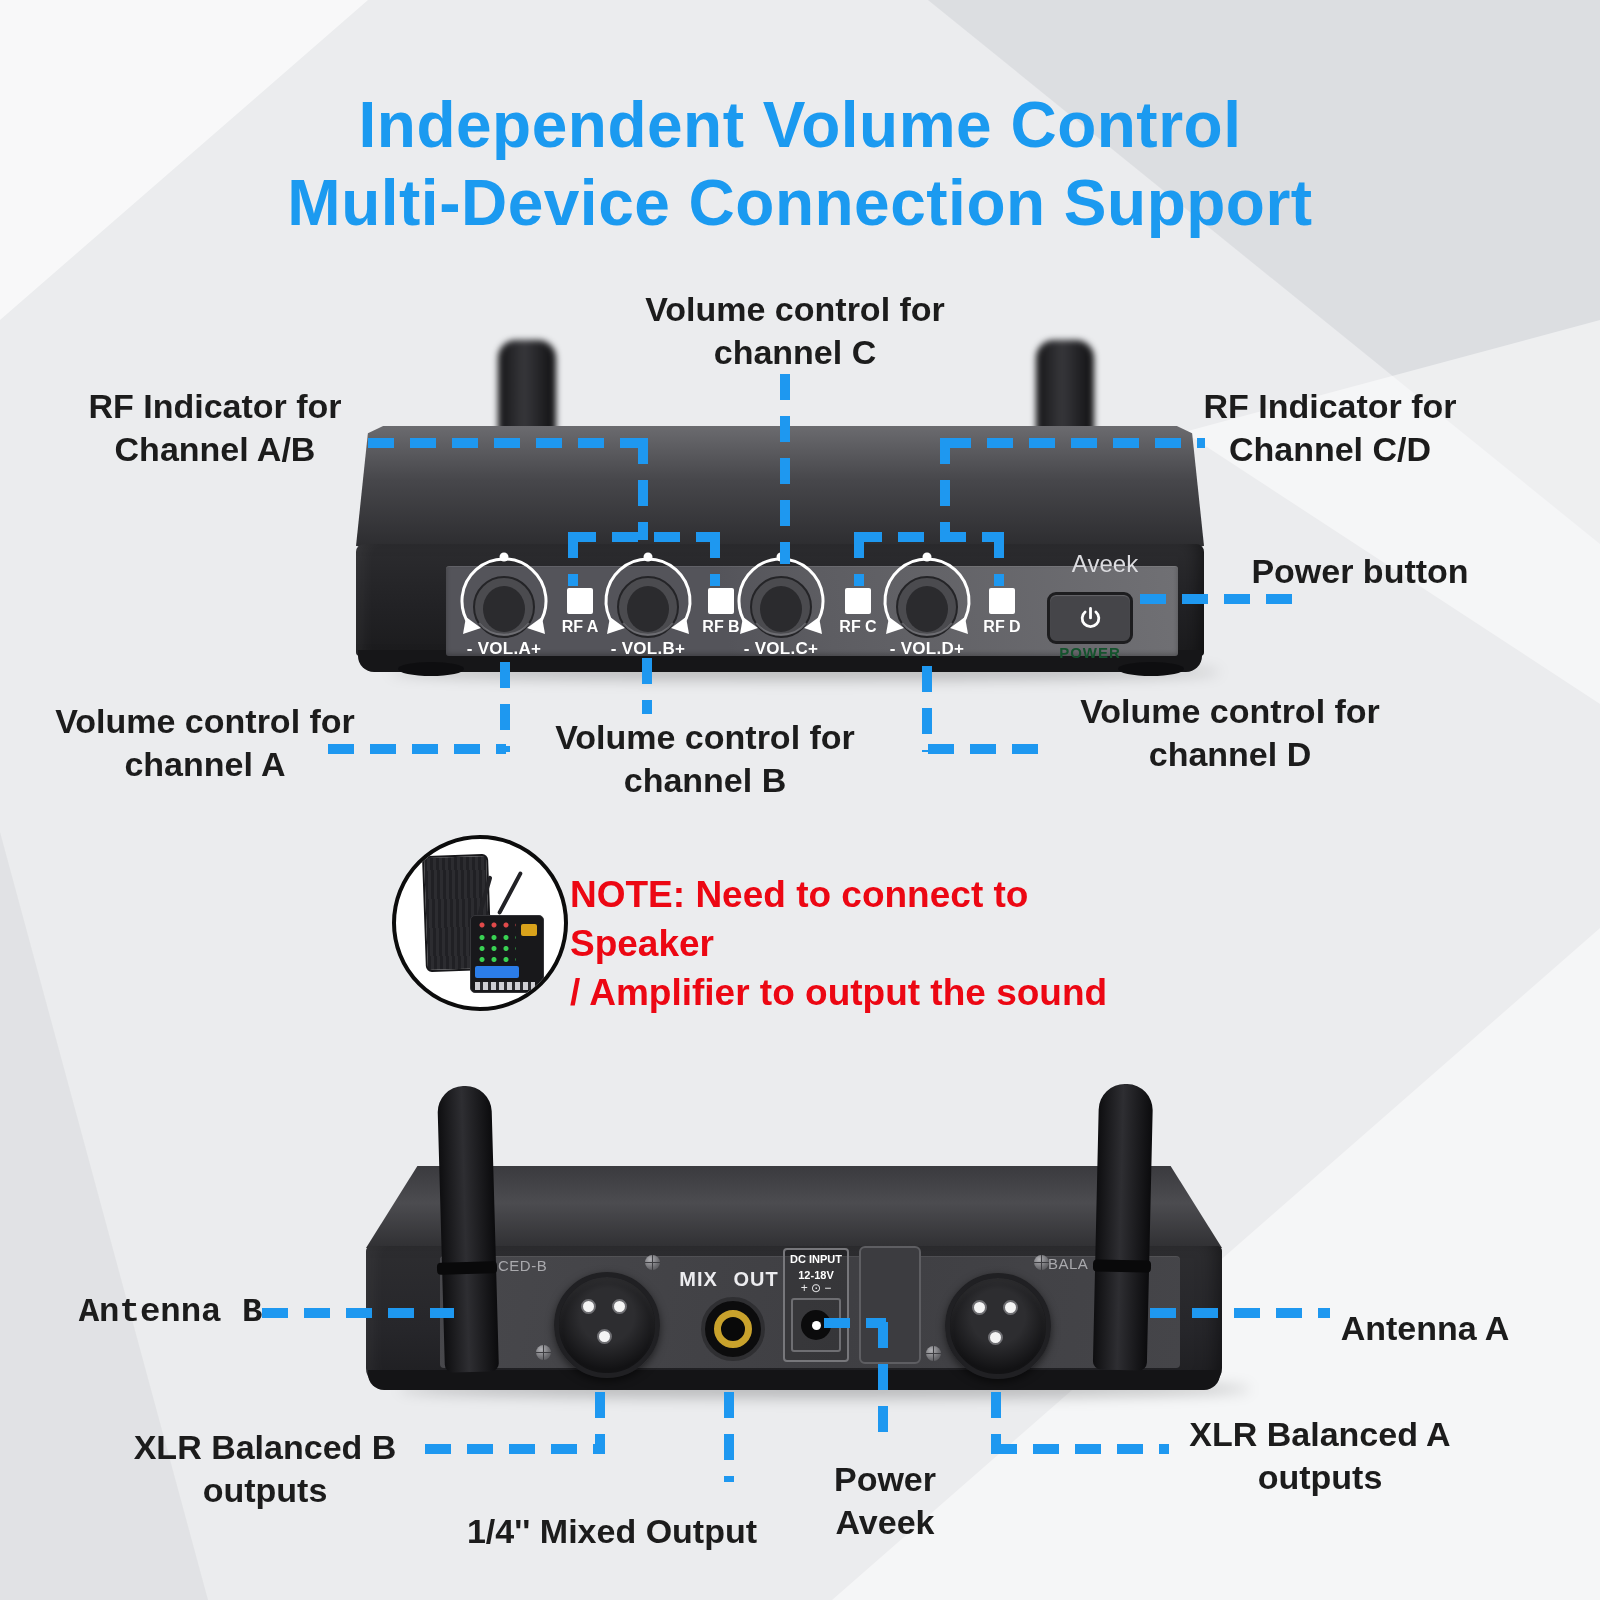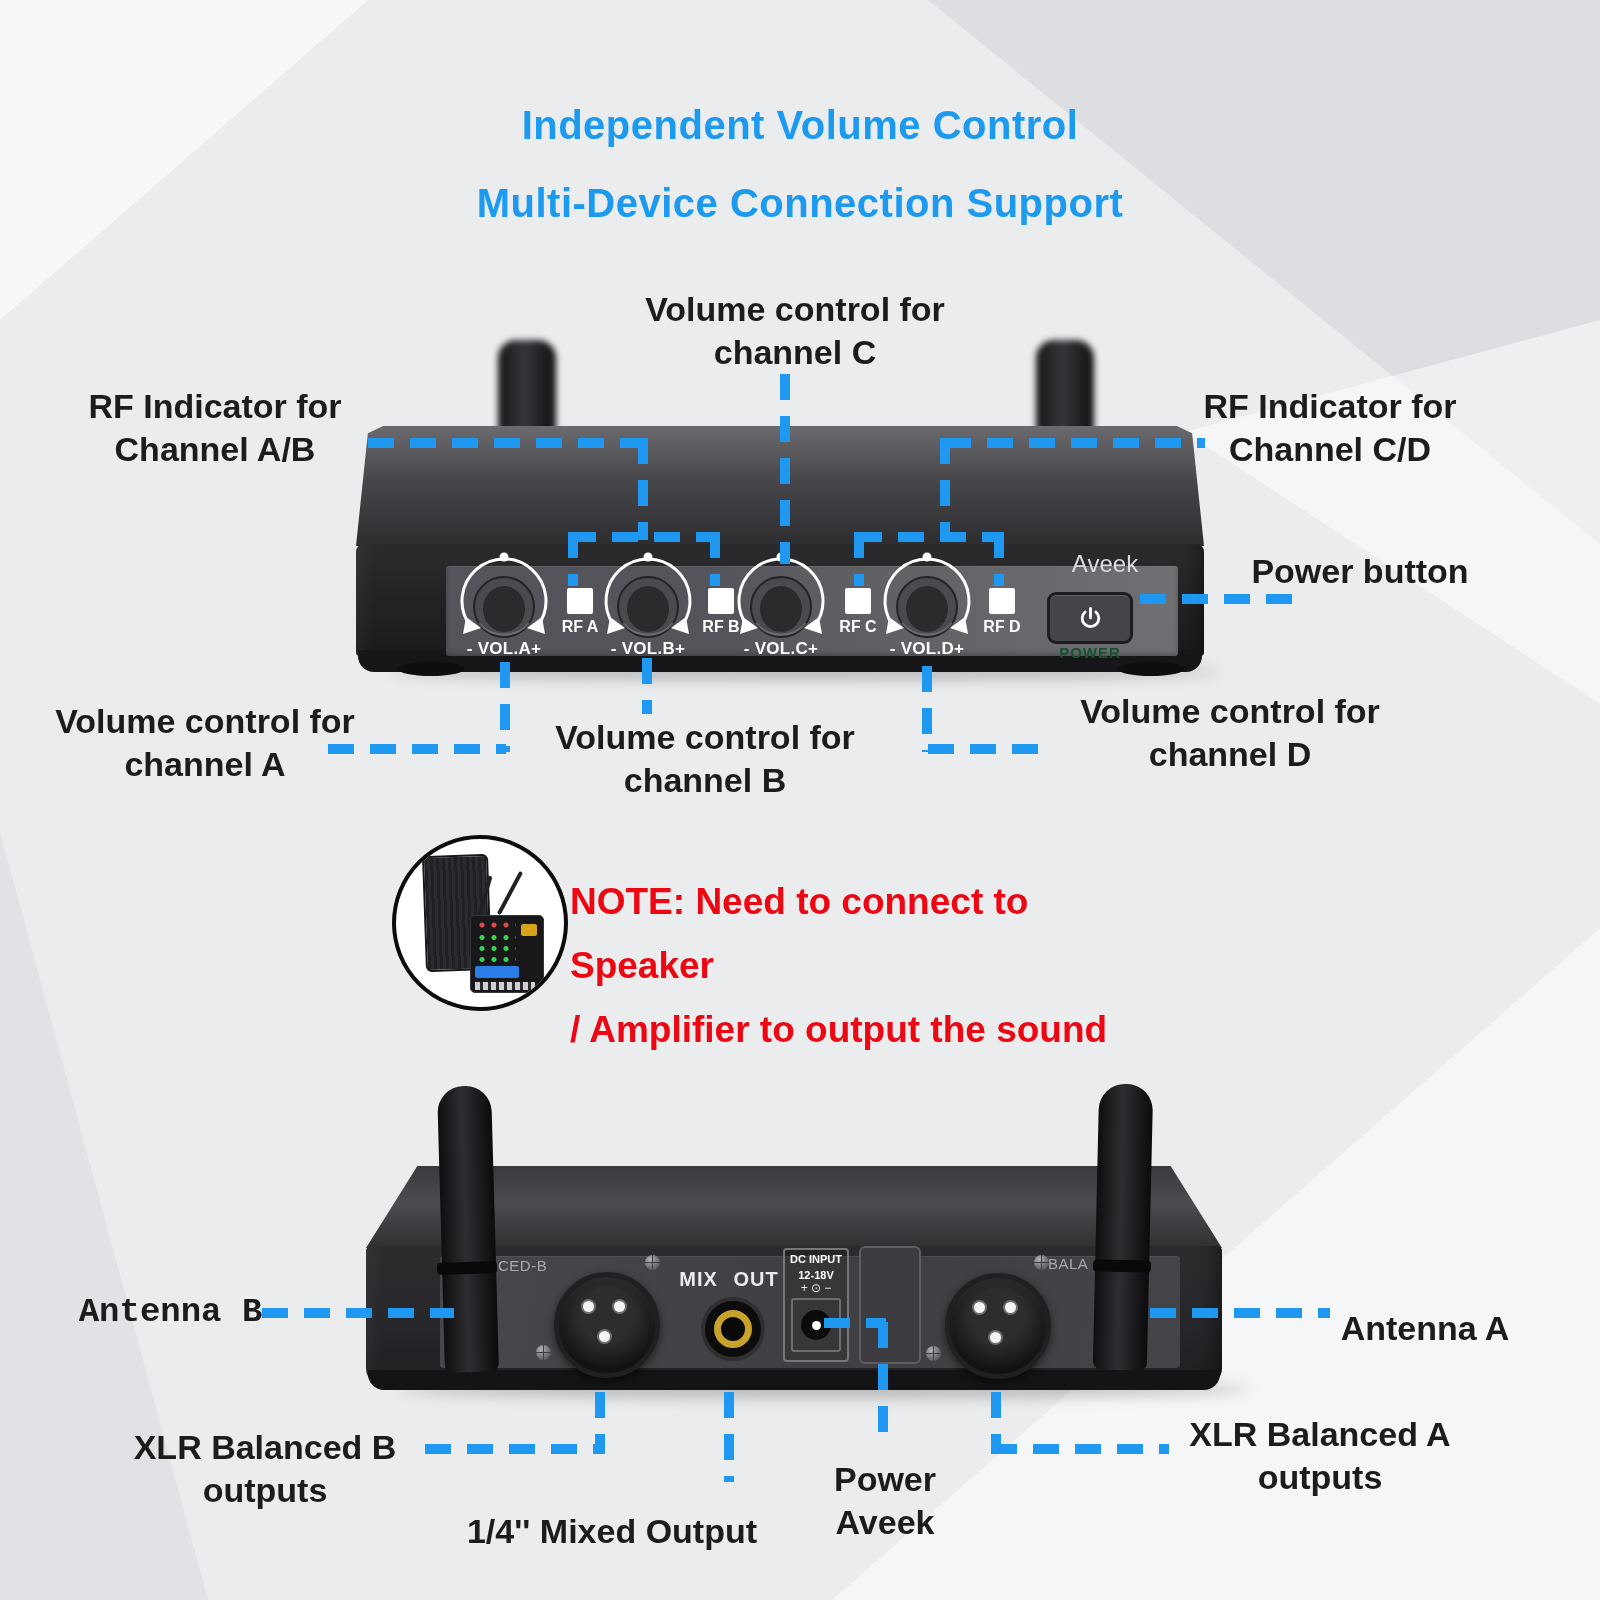--- a/index.html
+++ b/index.html
@@ -7,21 +7,21 @@
          font-family:"Liberation Sans","DejaVu Sans",sans-serif;
          background:#ebecee;}
   .facet{position:absolute;inset:0;pointer-events:none;}
   .f1{background:rgba(255,255,255,.65);clip-path:polygon(0 0,23% 0,0 20%);}
   .f2{background:rgba(198,200,204,.38);clip-path:polygon(58% 0,100% 0,100% 34%);}
   .f3{background:rgba(255,255,255,.5);clip-path:polygon(100% 20%,100% 44%,74% 27%);}
   .f4{background:rgba(213,214,218,.45);clip-path:polygon(0 52%,13% 100%,0 100%);}
   .f5{background:rgba(255,255,255,.5);clip-path:polygon(100% 58%,100% 100%,52% 100%);}
 
   .title{position:absolute;left:0;top:86px;width:1600px;text-align:center;
-         color:#1b9af0;font-weight:bold;font-size:40px;line-height:78px;letter-spacing:.5px;}
+         color:#1b9af0;font-weight:bold;font-size:64px;line-height:78px;letter-spacing:.5px;}
 
   .callout{position:absolute;color:#1c1c1c;font-weight:bold;font-size:34px;line-height:43px;
            text-align:center;white-space:pre-line;}
 
   
   .dlh{position:absolute;height:10px;z-index:6;
        background:repeating-linear-gradient(90deg,#1e98f0 0 26px,transparent 26px 42px);}
   .dlv{position:absolute;width:10px;z-index:6;
        background:repeating-linear-gradient(180deg,#1e98f0 0 26px,transparent 26px 42px);}
 
@@ -107,21 +107,21 @@
   .mixer-dots{position:absolute;left:5px;top:16px;width:40px;height:34px;
       background-image:radial-gradient(circle,#39d353 2px,transparent 3px);background-size:12px 11px;}
   .mixer-red{position:absolute;left:5px;top:5px;width:40px;height:8px;
       background-image:radial-gradient(circle,#e24a4a 2px,transparent 3px);background-size:12px 8px;}
   .mixer-screen{position:absolute;right:6px;top:8px;width:16px;height:12px;background:#d9a21b;border-radius:2px;}
   .mixer-blue{position:absolute;left:4px;bottom:14px;width:44px;height:12px;background:#2b7de9;border-radius:2px;}
   .mixer-keys{position:absolute;left:4px;bottom:2px;width:60px;height:8px;
       background:repeating-linear-gradient(90deg,#cfcfd4 0 5px,#2b2b2f 5px 8px);}
   .mant{position:absolute;width:4px;height:48px;background:#222226;border-radius:2px;}
   .note-text{position:absolute;left:570px;top:870px;width:600px;color:#ec0713;font-weight:bold;
-      font-size:37px;line-height:64px;white-space:pre-line;z-index:4;}
+      font-size:37px;line-height:49px;white-space:pre-line;z-index:4;}
 </style>
 </head>
 <body>
 
 <div class="stage">
 
   <div class="facet f1"></div>
   <div class="facet f2"></div>
   <div class="facet f3"></div>
   <div class="facet f4"></div>

